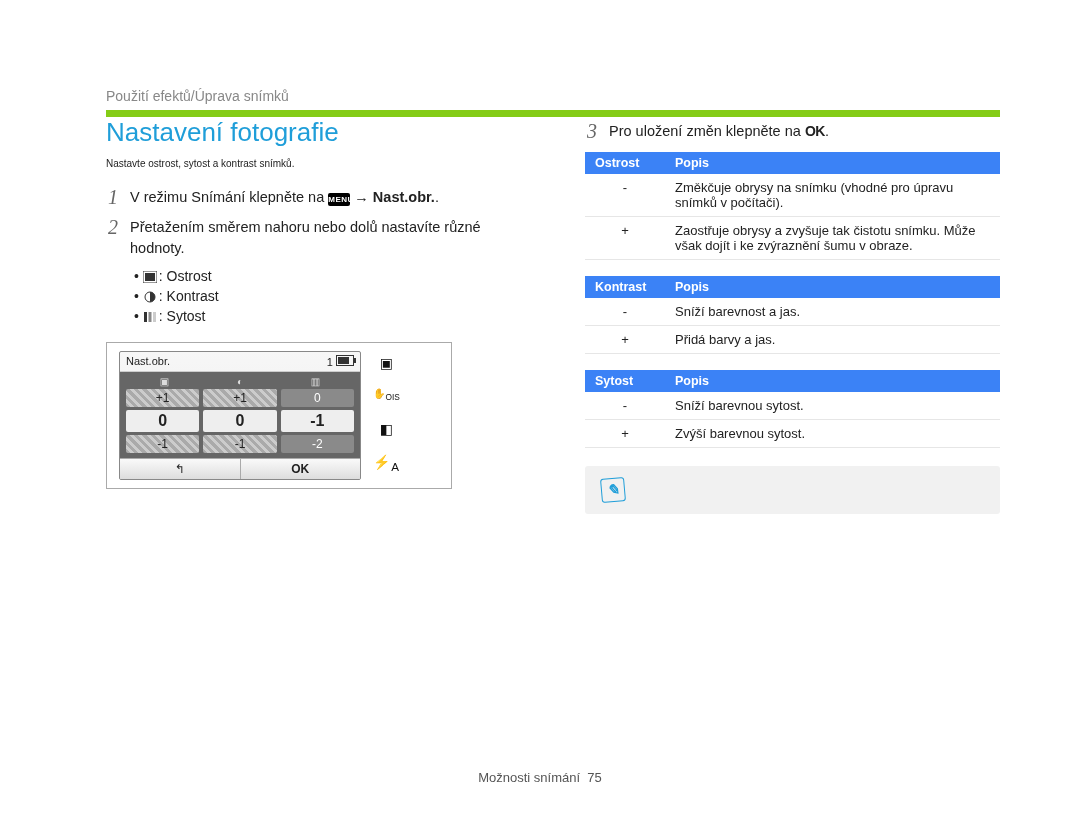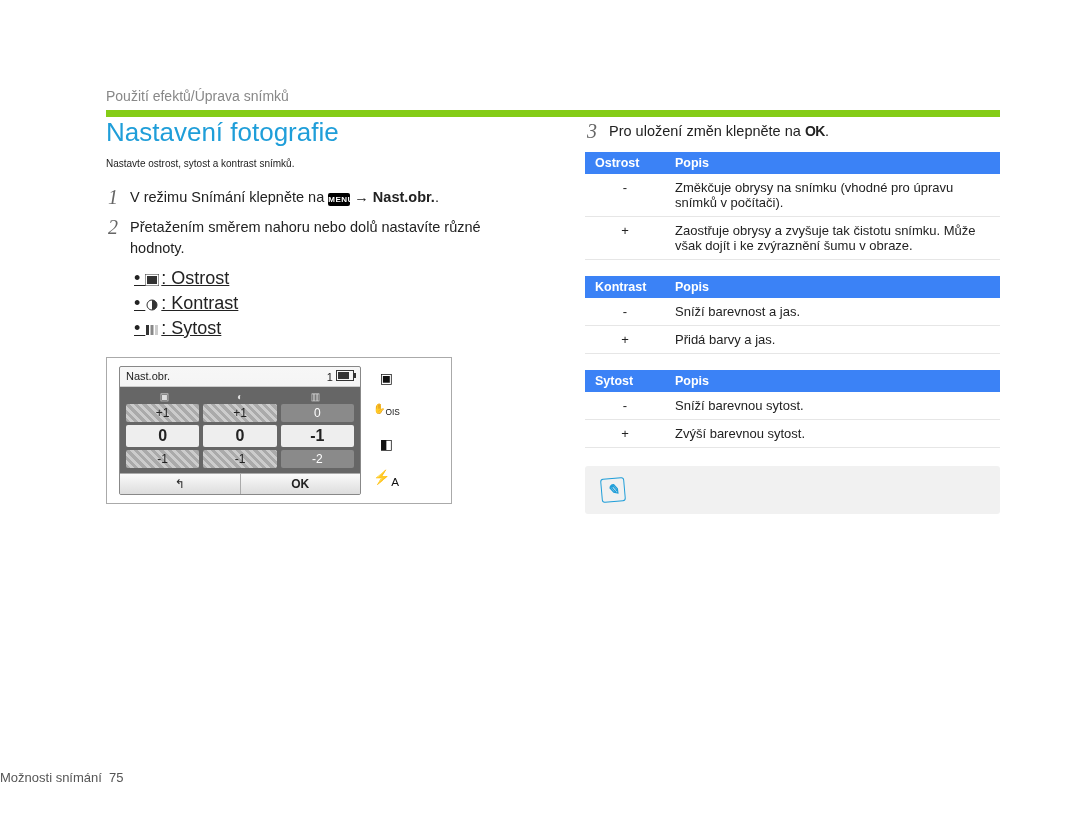--- a/index.html
+++ b/index.html
@@ -76,22 +76,21 @@
   .ok-icon {
     display:inline-block;
     font-weight:bold;
     font-size:14px;
     letter-spacing:-0.5px;
   }
   ul.bullets {
     list-style: none;
     padding: 0;
     margin: 6px 0 16px 28px;
-    font-size: 18px;
-    text-decoration: underline;
+    font-size: 14px;
   }
   ul.bullets li { margin-bottom: 4px; }
   ul.bullets li::before { content: "•  "; }
   .mini-icon {
     display:inline-block;
     width:14px; height:12px;
     vertical-align:-2px;
     margin-right:2px;
   }
   
@@ -191,20 +190,21 @@
     color:#1f9ed9;display:flex;align-items:center;justify-content:center;
     font-weight:bold;font-style:italic;font-size:15px;
     flex-shrink:0;
     transform: rotate(-5deg);
   }
   .note ul { margin:0; padding-left:16px; }
   .note li { margin-bottom:4px; }
   .footer {
     position:absolute;
     bottom:30px; left:0; right:0;
+    text-align:center;
     font-size:13px;
     color:#555;
   }
 </style>
 </head>
 <body>
 
 <div class="page">
   <div class="breadcrumb">Použití efektů/Úprava snímků</div>
 

